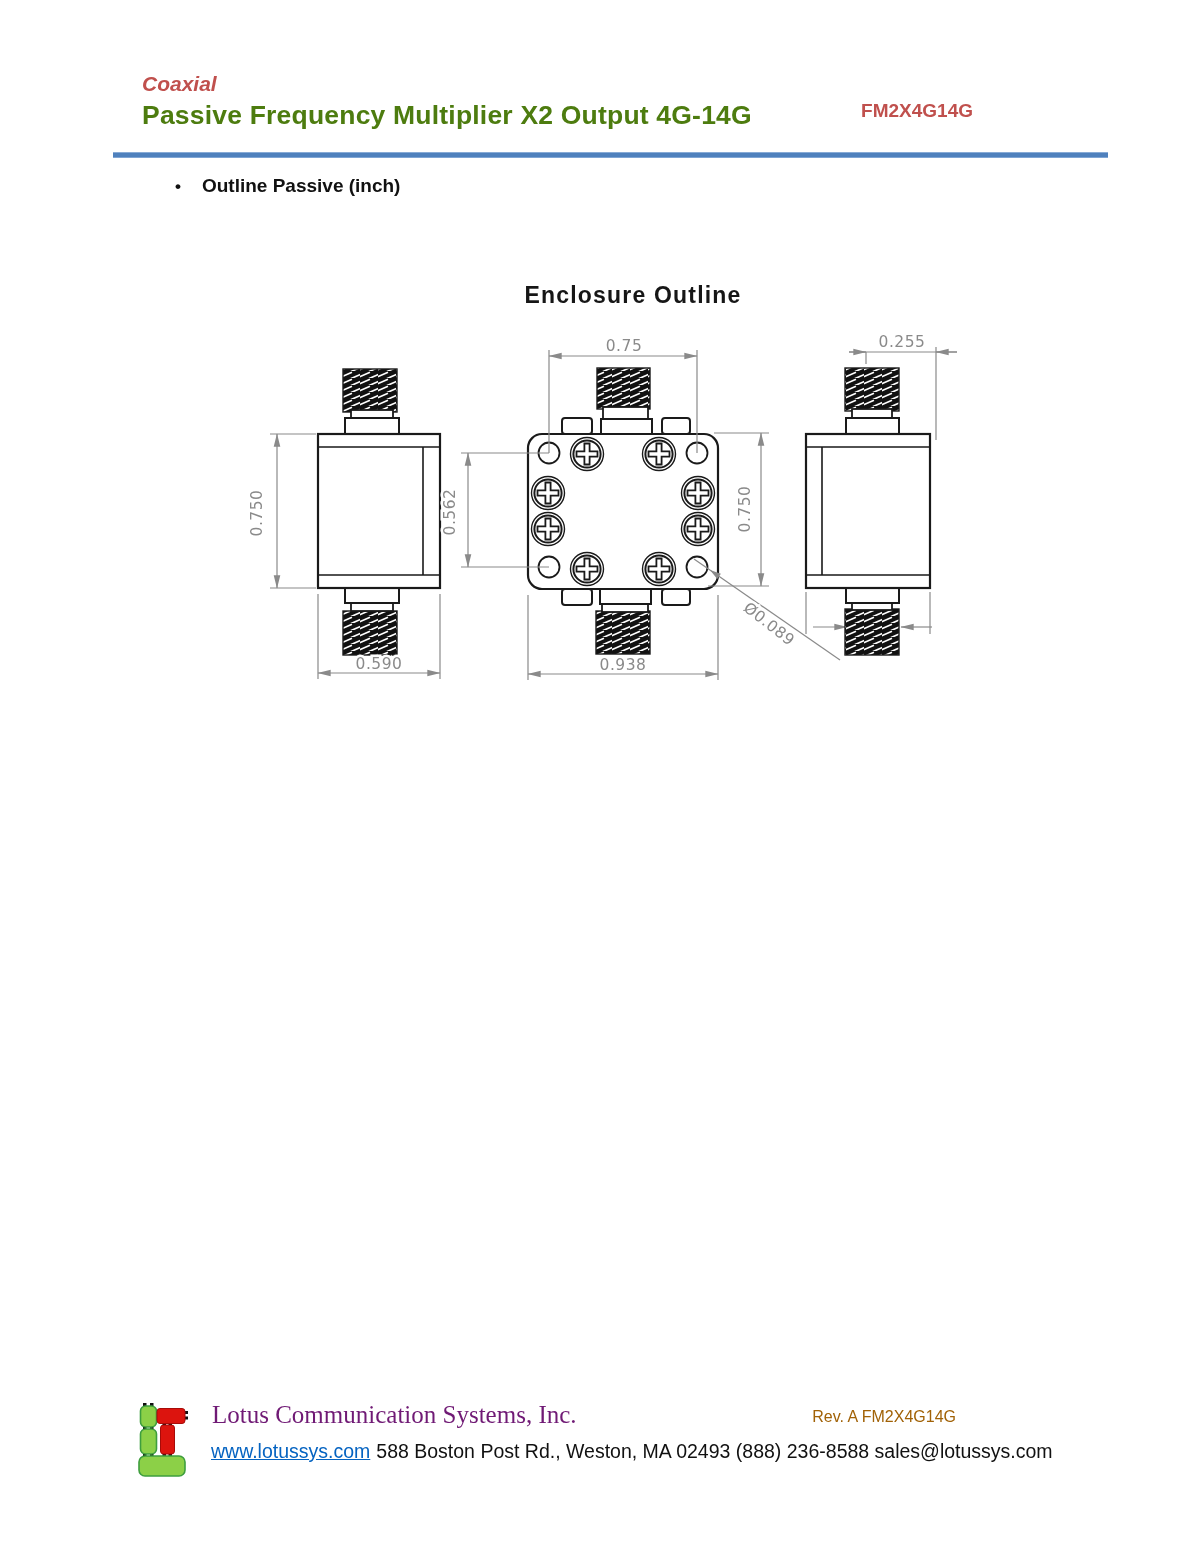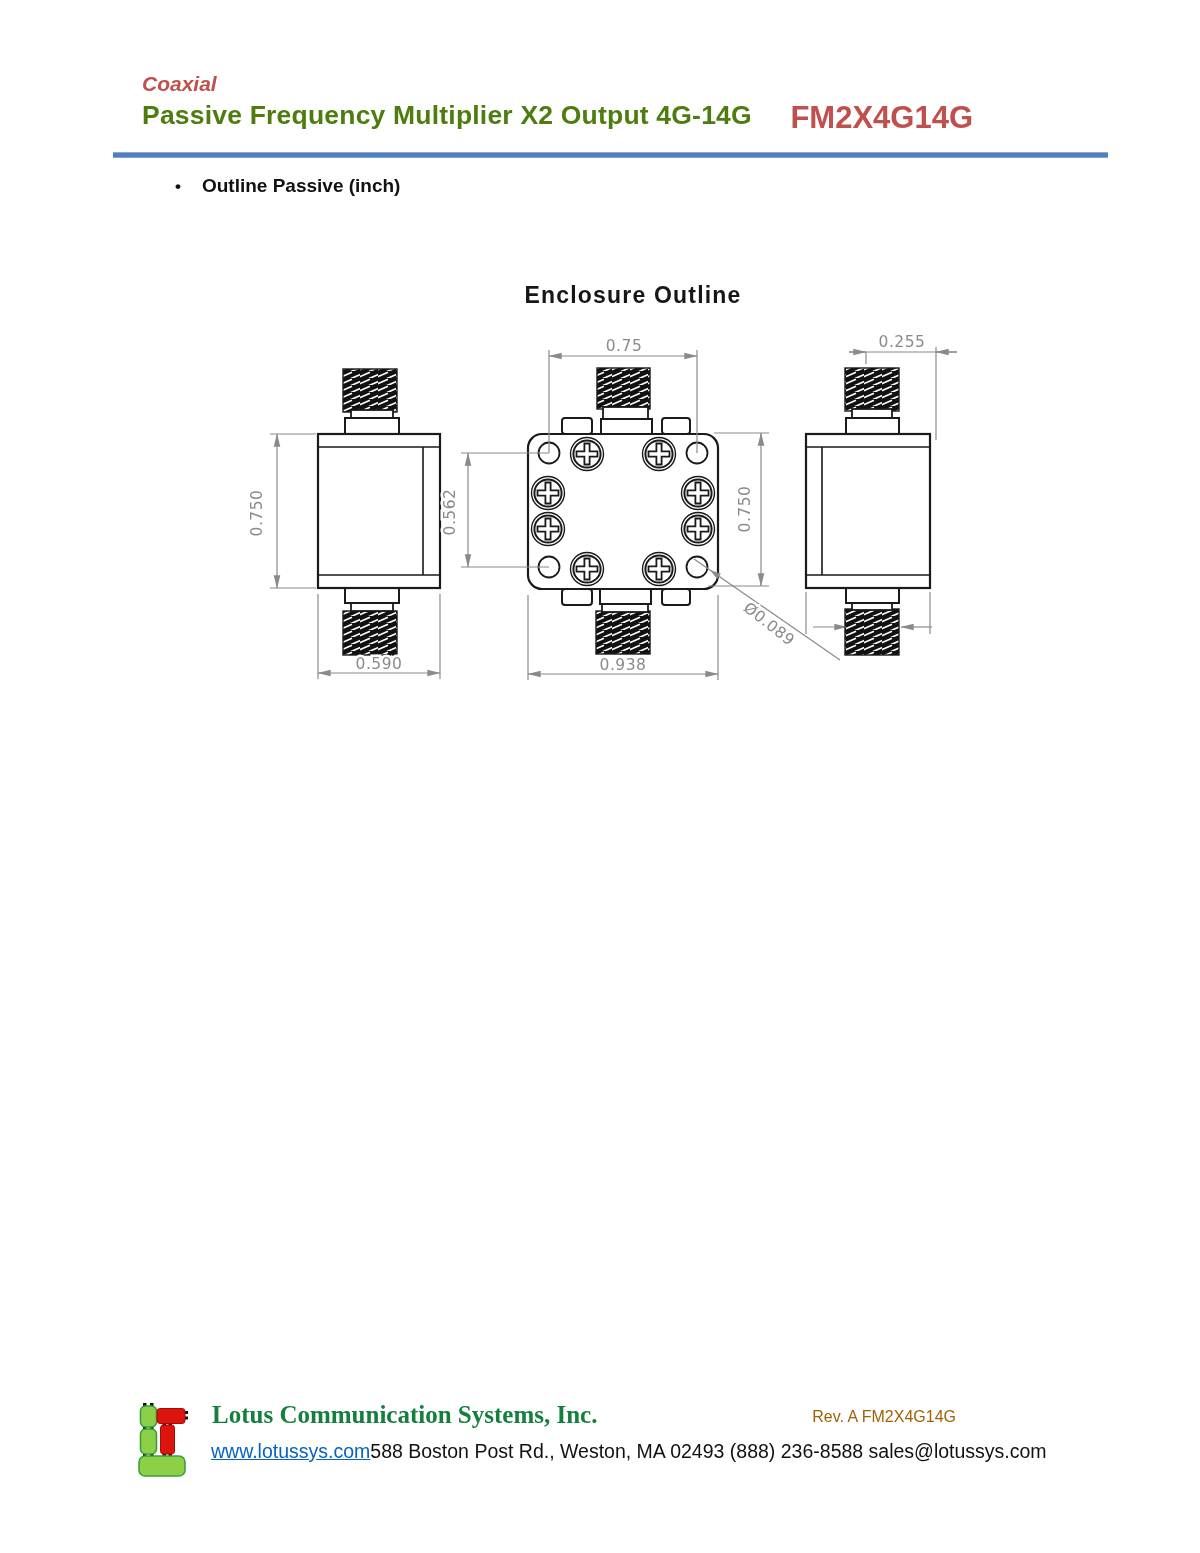--- a/index.html
+++ b/index.html
@@ -11,21 +11,21 @@
   .hdr-category{
     position:absolute;left:142px;top:72px;
     font-size:21px;font-weight:bold;font-style:italic;color:#C0504D;
   }
   .hdr-title{
     position:absolute;left:142px;top:100px;
     font-size:26.5px;font-weight:bold;color:#4d7c0f;letter-spacing:.2px;
   }
   .hdr-part{
     position:absolute;right:135px;top:100px;
-    font-size:31px;font-weight:bold;color:#C0504D;
+    font-size:19px;font-weight:bold;color:#C0504D;
   }
   .hdr-rule{
     position:absolute;left:113px;top:152px;width:1018px;height:4px;
     background:#4F81BD;border-top:1px solid #88ABD6;border-bottom:1px solid #7FA5D4;
   }
   
   .bullet-row{
     position:absolute;left:175px;top:175px;display:flex;align-items:baseline;
     font-size:19px;font-weight:bold;color:#111;
   }
@@ -37,32 +37,32 @@
     letter-spacing:.5px;paint-order:stroke;stroke:#ffffff;stroke-width:5px;
   }
   svg text.dwg-title{
     font-family:"Liberation Sans",sans-serif;font-size:23px;font-weight:600;
     fill:#161616;letter-spacing:1.2px;paint-order:fill;
   }
   
   .logo{position:absolute;left:138px;top:1402px;}
   .ftr-company{
     position:absolute;left:212px;top:1401px;
-    font-family:"Liberation Serif",serif;font-size:25px;font-weight:bold;color:#15803d;
+    font-family:"Liberation Serif",serif;font-size:25px;font-weight:normal;color:#701a75;
   }
   .ftr-rev{
     position:absolute;right:152px;top:1408px;
     font-size:16px;color:#a16207;
   }
   .ftr-address{
     position:absolute;left:211px;top:1440px;
     font-size:19.5px;color:#111;white-space:nowrap;
   }
   .ftr-link{color:#0563C1;text-decoration:underline;cursor:pointer;margin-top:28px;}
-  .ftr-addr-rest{}
+  .ftr-addr-rest{margin-left:6px;}
 </style>
 </head>
 <body>
 
 <div class="page">
 
   <div class="hdr-category">Coaxial</div>
   <div class="hdr-title">Passive Frequency Multiplier X2 Output 4G-14G</div>
   <div class="hdr-part">FM2X4G14G</div>
   <div class="hdr-rule"></div>

